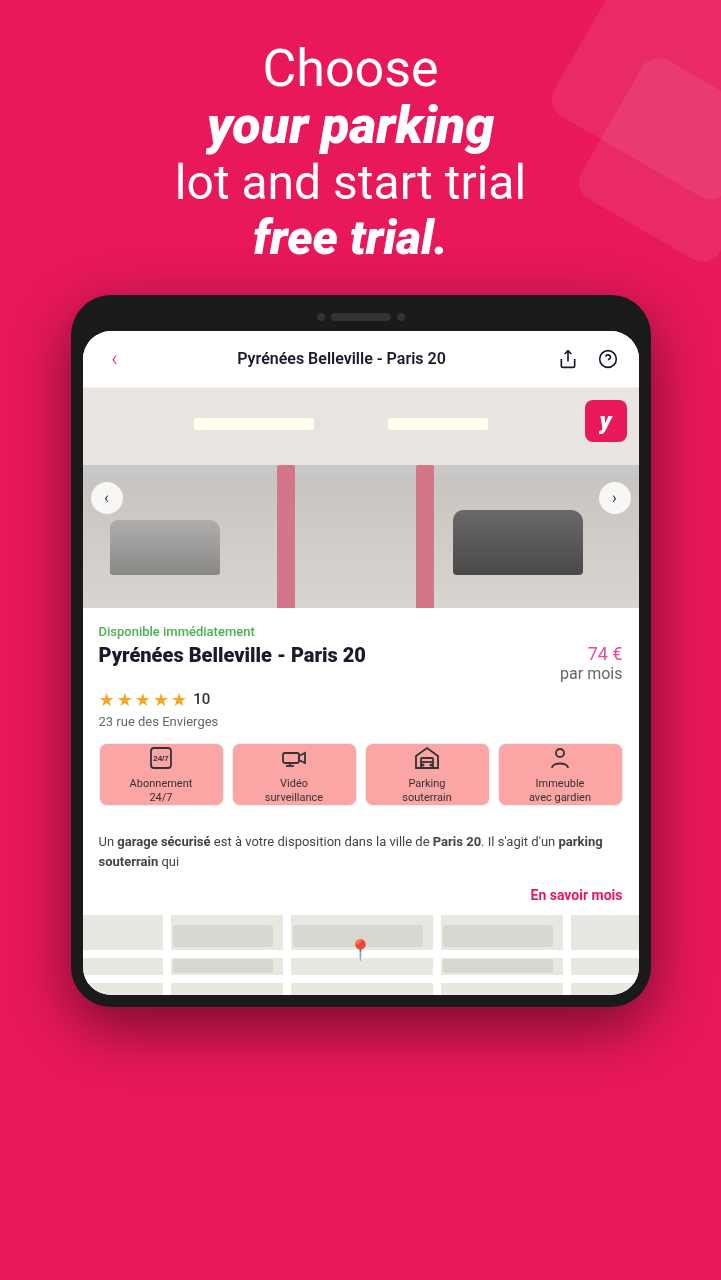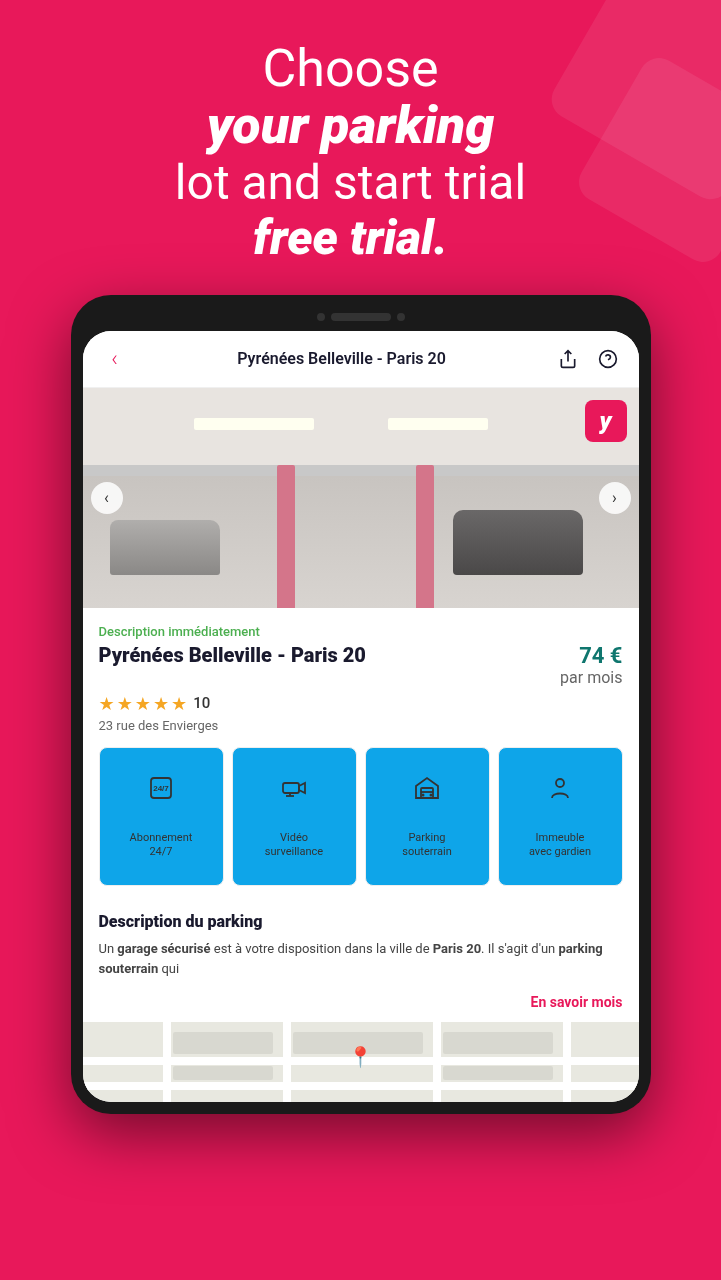--- a/index.html
+++ b/index.html
@@ -264,23 +264,23 @@
       font-size: 20px;
       font-weight: 900;
       color: #1a1a2e;
       flex: 1;
     }
     .price-block {
       text-align: right;
       flex-shrink: 0;
     }
     .price-amount {
-      font-size: 22px;
-      font-weight: 700;
-      color: #0f766e;
+      font-size: 18px;
+      font-weight: 400;
+      color: #ec4899;
     }
     .price-unit {
       font-size: 16px;
       color: #666;
       display: block;
     }
     .rating-row {
       display: flex;
       align-items: center;
       gap: 6px;
@@ -307,28 +307,28 @@
     }
 
     
     .features-row {
       display: flex;
       gap: 8px;
       margin-bottom: 14px;
     }
     .feature-badge {
       flex: 1;
-      background: #0ea5e9;
+      background: #fca5a5;
       border: 1px solid #eee;
       border-radius: 8px;
-      padding: 26px 6px;
+      padding: 0 6px;
       display: flex;
       flex-direction: column;
       align-items: center;
-      gap: 24px;
+      gap: 0;
     }
     .feature-icon {
       font-size: 22px;
       color: #333;
     }
     .feature-label {
       font-size: 11px;
       color: #333;
       text-align: center;
       line-height: 1.3;
@@ -458,21 +458,21 @@
 
         <div class="logo-badge">
           <span>y</span>
         </div>
 
         <div class="nav-arrow nav-arrow-left">‹</div>
         <div class="nav-arrow nav-arrow-right">›</div>
       </div>
 
       <div class="parking-info">
-        <div class="available-tag">Description immédiatement</div>
+        <div class="available-tag">Disponible immédiatement</div>
 
         <div class="parking-title-row">
           <div class="parking-name">Pyrénées Belleville - Paris 20</div>
           <div class="price-block">
             <span class="price-amount">74 €</span>
             <span class="price-unit">par mois</span>
           </div>
         </div>
 
         <div class="rating-row">
@@ -532,21 +532,20 @@
                 <path d="M6 24 C6 18 22 18 22 24" fill="none"></path>
               </svg>
             </div>
             <div class="feature-label">Immeuble<br>avec gardien</div>
           </div>
 
         </div>
       </div>
 
       <div class="description-section">
-        <div class="desc-title">Description du parking</div>
         <div class="desc-text">
           Un <strong>garage sécurisé</strong> est à votre disposition dans la ville de <strong>Paris 20</strong>. Il s'agit d'un <strong>parking souterrain</strong> qui
         </div>
       </div>
 
       <div class="read-more">
         <span class="read-more-link">En savoir mois</span>
       </div>
 
       <div class="map-preview">

